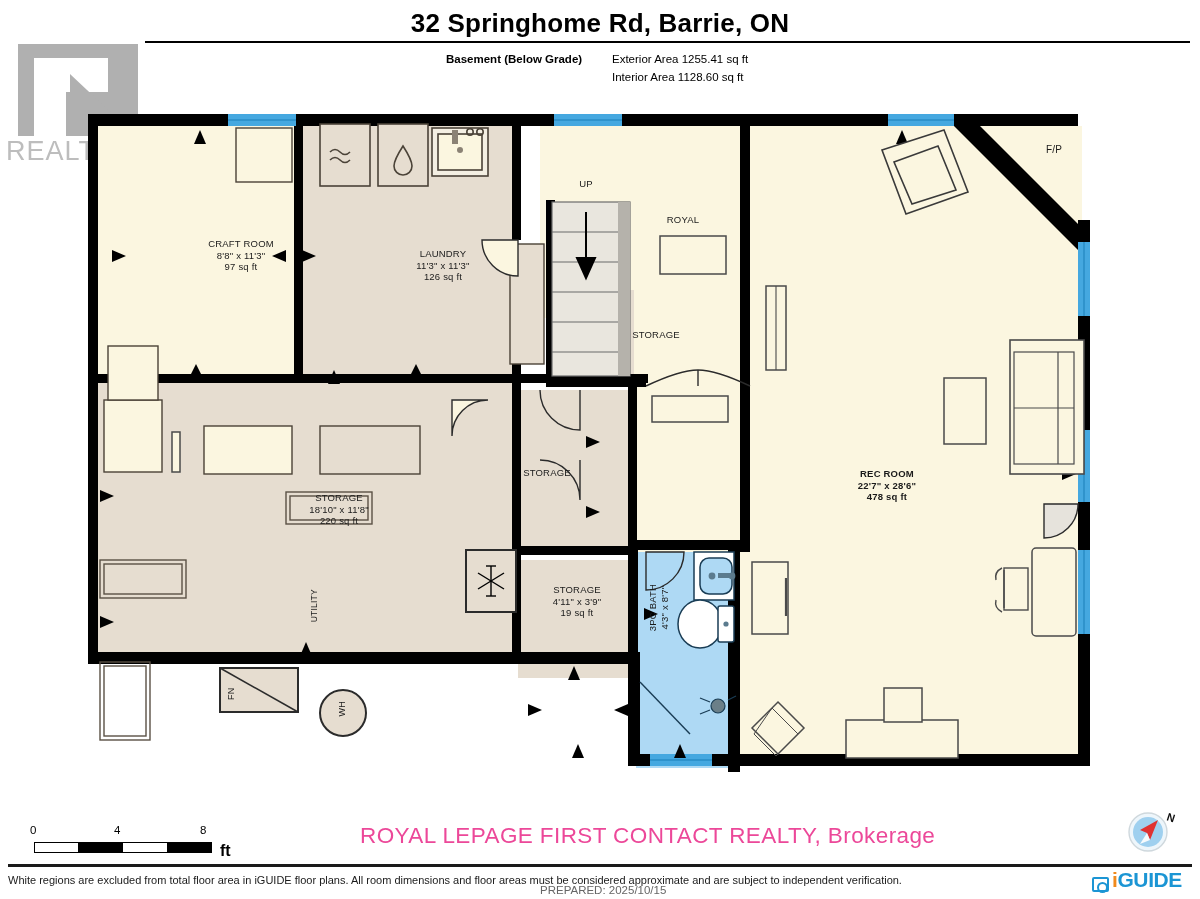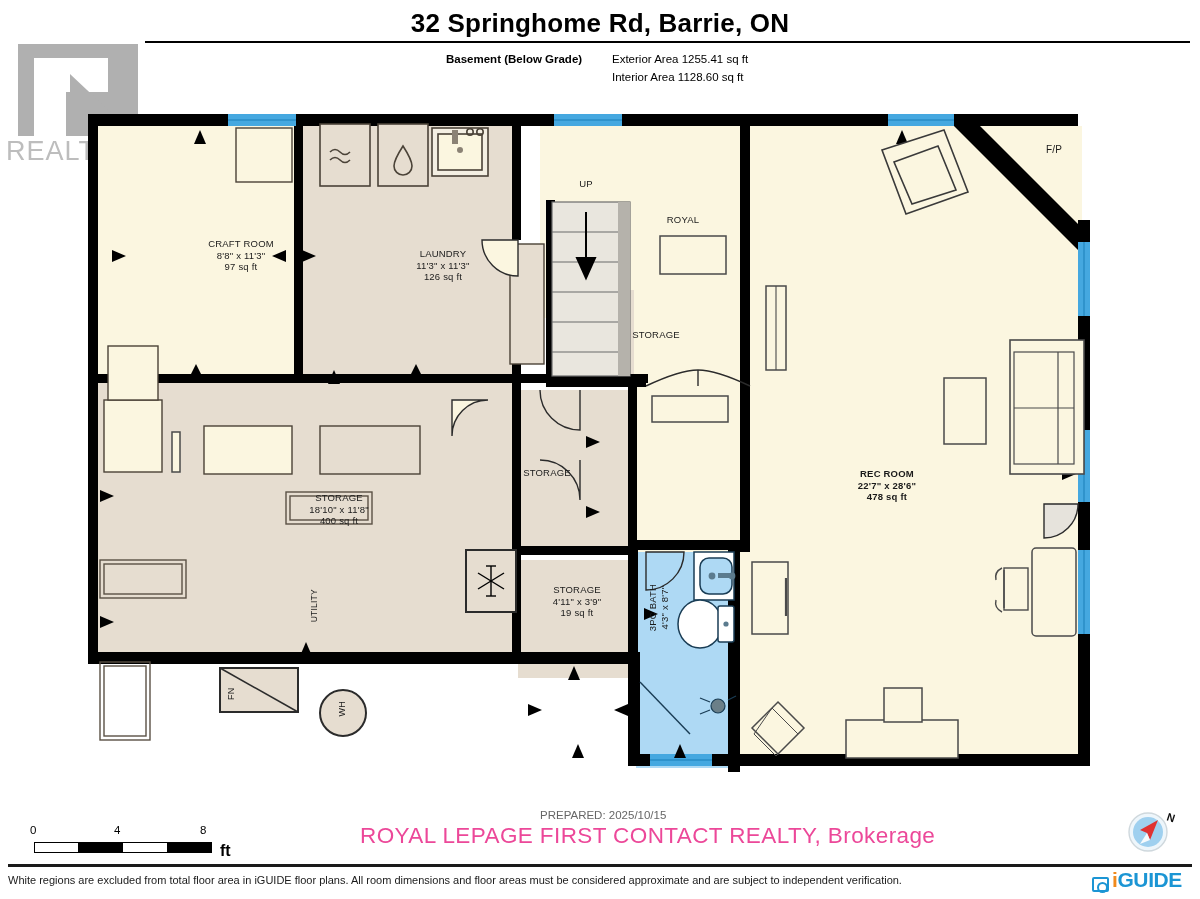--- a/index.html
+++ b/index.html
@@ -118,21 +118,21 @@
   #scalebar .seg { position: absolute; top: 0; height: 9px; background: #000; }
   #scalebar .unit { position: absolute; left: 192px; top: 18px; font-size: 16px; font-weight: bold; }
 
   #watermark {
     position: absolute; left: 360px; top: 823px;
     font-size: 22.5px; color: #ec4899;
     letter-spacing: .4px; white-space: nowrap;
     pointer-events: none;
   }
   #prepared {
-    position: absolute; left: 540px; top: 809px;
+    position: absolute; left: 540px; top: 884px;
     font-size: 11.5px; color: #666; white-space: nowrap;
   }
 
   #footer-rule {
     position: absolute; left: 8px; top: 864px;
     width: 1184px; height: 3px; background: #1a1a1a;
   }
   #disclaimer {
     position: absolute; left: 8px; top: 874px;
     width: 1000px;
@@ -486,21 +486,21 @@
       <span class="nm">ROYAL</span>
     </div>
 
     <div class="room-label" style="left:608px; top:229px; width:96px;">
       <span class="nm">STORAGE</span>
     </div>
 
     <div class="room-label" style="left:274px; top:392px; width:130px;">
       <span class="nm">STORAGE</span>
       <span class="dim">18'10" x 11'8"</span>
-      <span class="area">400 sq ft</span>
+      <span class="area">220 sq ft</span>
     </div>
 
     <div class="room-label" style="left:512px; top:367px; width:70px;">
       <span class="nm">STORAGE</span>
     </div>
 
     <div class="room-label" style="left:518px; top:484px; width:118px;">
       <span class="nm">STORAGE</span>
       <span class="dim">4'11" x 3'9"</span>
       <span class="area">19 sq ft</span>

